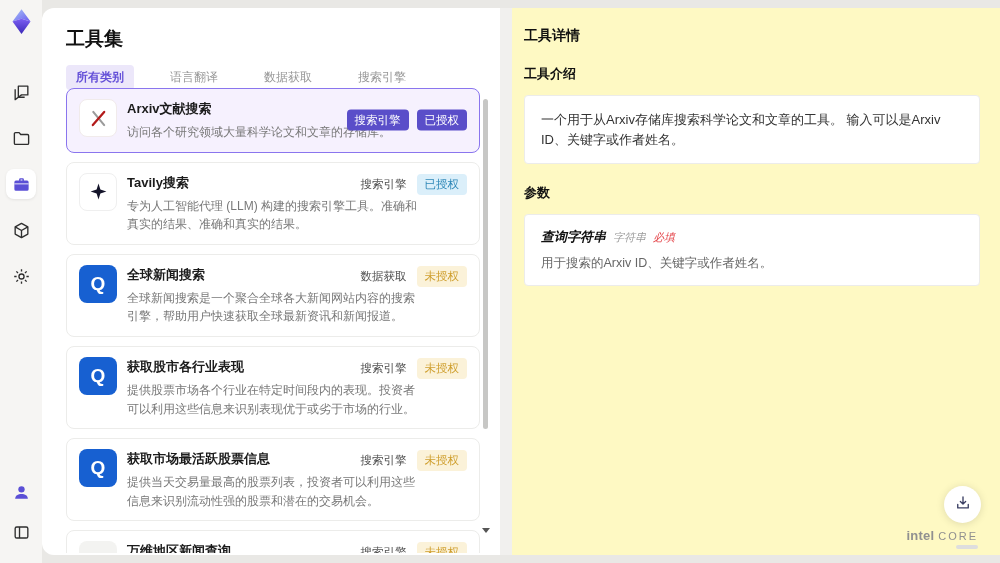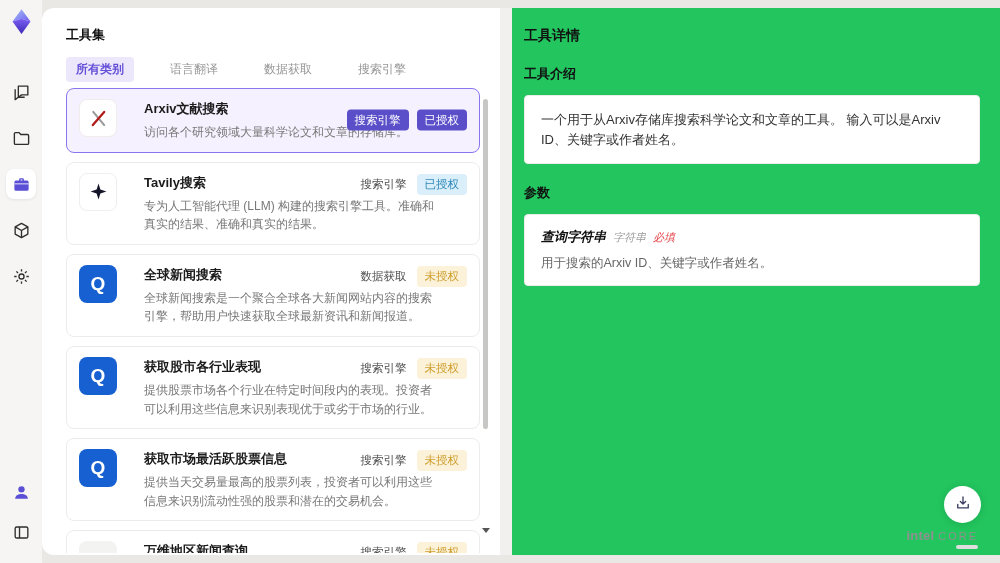--- a/index.html
+++ b/index.html
@@ -31,39 +31,39 @@
 
   
   .card {
     position:absolute; left:42px; top:8px; right:0; bottom:8px;
     background:#ffffff;
     border-top-left-radius:12px; border-bottom-left-radius:12px;
     overflow:hidden;
   }
   .list-panel { position:absolute; left:0; top:0; bottom:0; width:458px; }
   .panel-divider { position:absolute; left:458px; top:0; bottom:0; width:12px; background:#f1f0ee; }
-  .detail-panel { position:absolute; left:470px; right:0; top:0; bottom:0; background:#22c55e; padding:0 20px 0 12px; }
-
-  
-  .list-title { margin:18px 0 0 24px; font-size:13px; font-weight:bold; color:#111; }
+  .detail-panel { position:absolute; left:470px; right:0; top:0; bottom:0; background:#fef9c3; padding:0 20px 0 12px; }
+
+  
+  .list-title { margin:18px 0 0 24px; font-size:19px; font-weight:bold; color:#111; }
   .tabs {
     margin:13px 24px 0 24px; display:flex; gap:26px;
     padding-bottom:7px; border-bottom:1px solid #f1f1ef;
   }
   .tab { font-size:12px; color:#979797; padding:4px 10px; border-radius:4px; cursor:pointer; white-space:nowrap; }
   .tab.active { background:#ece7fa; color:#6450d8; font-weight:bold; }
 
   .tool-list {
     position:absolute; top:80px; left:24px; right:20px; bottom:2px;
     display:flex; flex-direction:column; gap:9px; overflow:hidden;
   }
   .tool-item {
     position:relative; background:#fff;
     border:1px solid #ececea; border-radius:8px;
-    padding:10px 12px; display:flex; gap:27px; flex:none; cursor:pointer;
+    padding:10px 12px; display:flex; gap:10px; flex:none; cursor:pointer;
   }
   .tool-item.selected { background:#f6f1fe; border:1.5px solid #8a75ee; }
   .tool-icon {
     width:38px; height:38px; border-radius:8px; flex:none;
     display:flex; align-items:center; justify-content:center;
     font-weight:bold; overflow:hidden;
   }
   .icon-arxiv  { background:#fff; border:1px solid #f1ebeb; }
   .icon-tavily { background:#fff; border:1px solid #efefef; }
   .icon-news-blue, .icon-stock-blue { background:#1760d1; color:#fff; font-size:19px; font-family:"Liberation Sans",sans-serif; }

